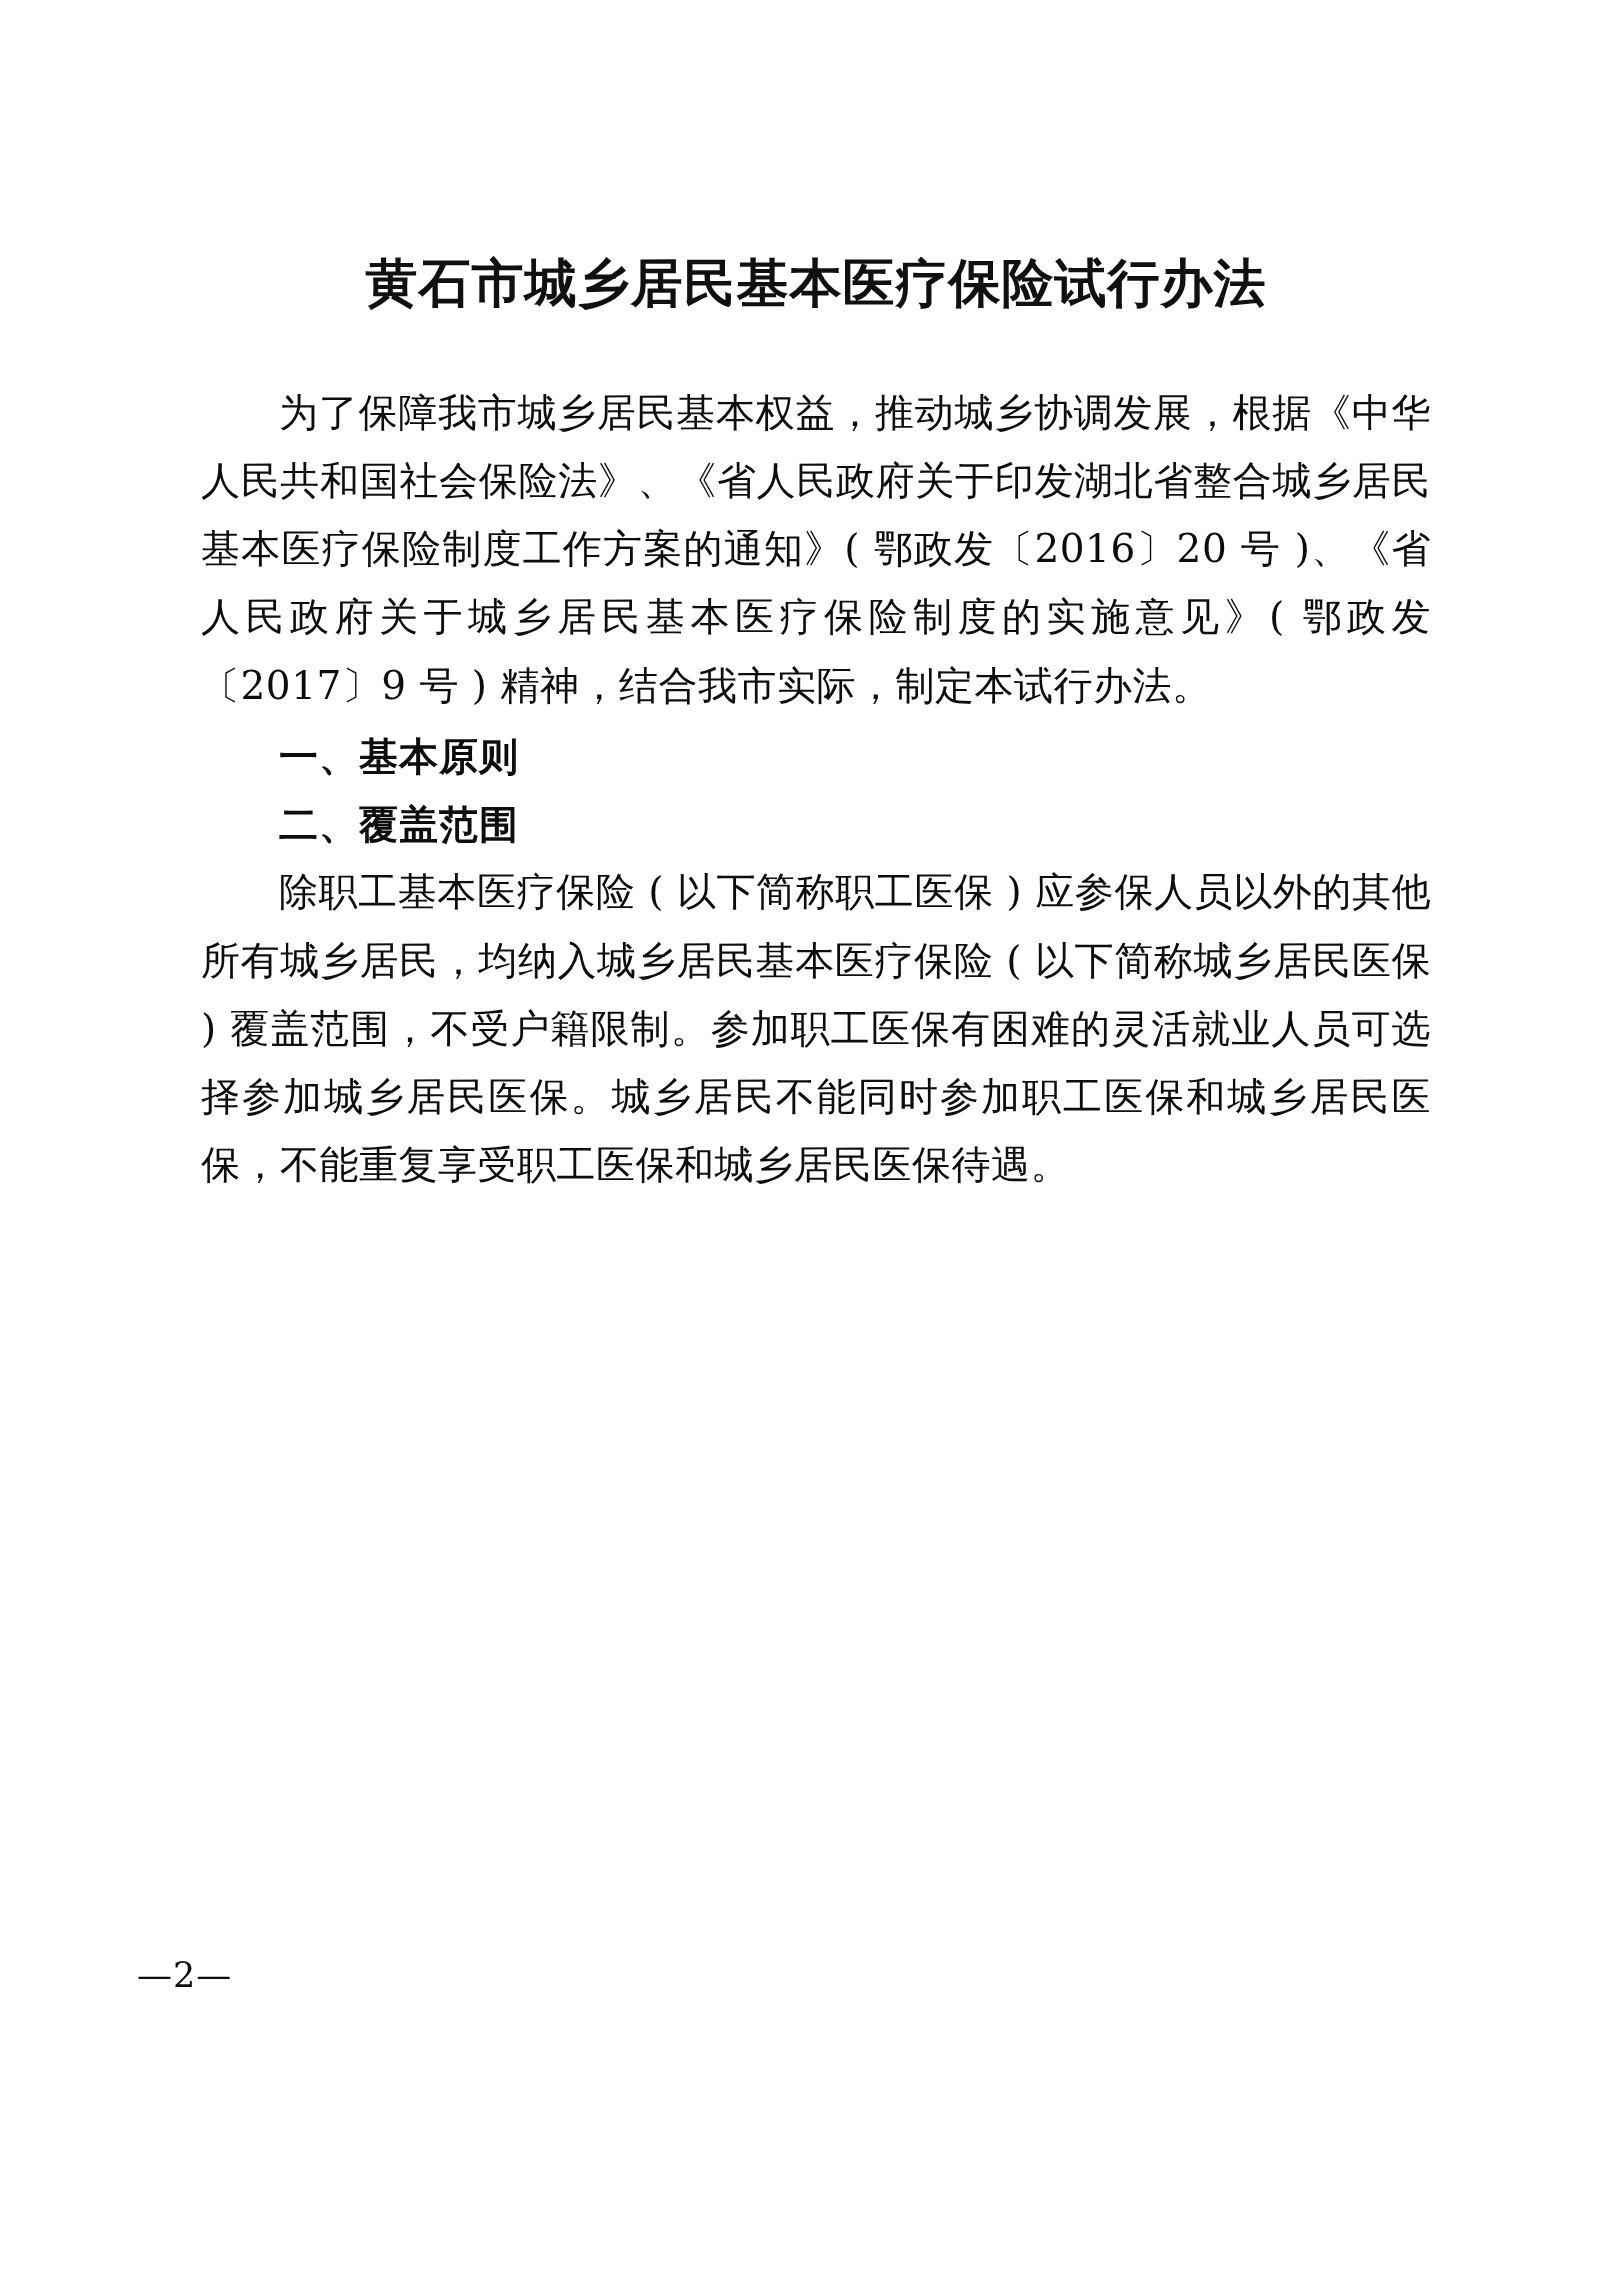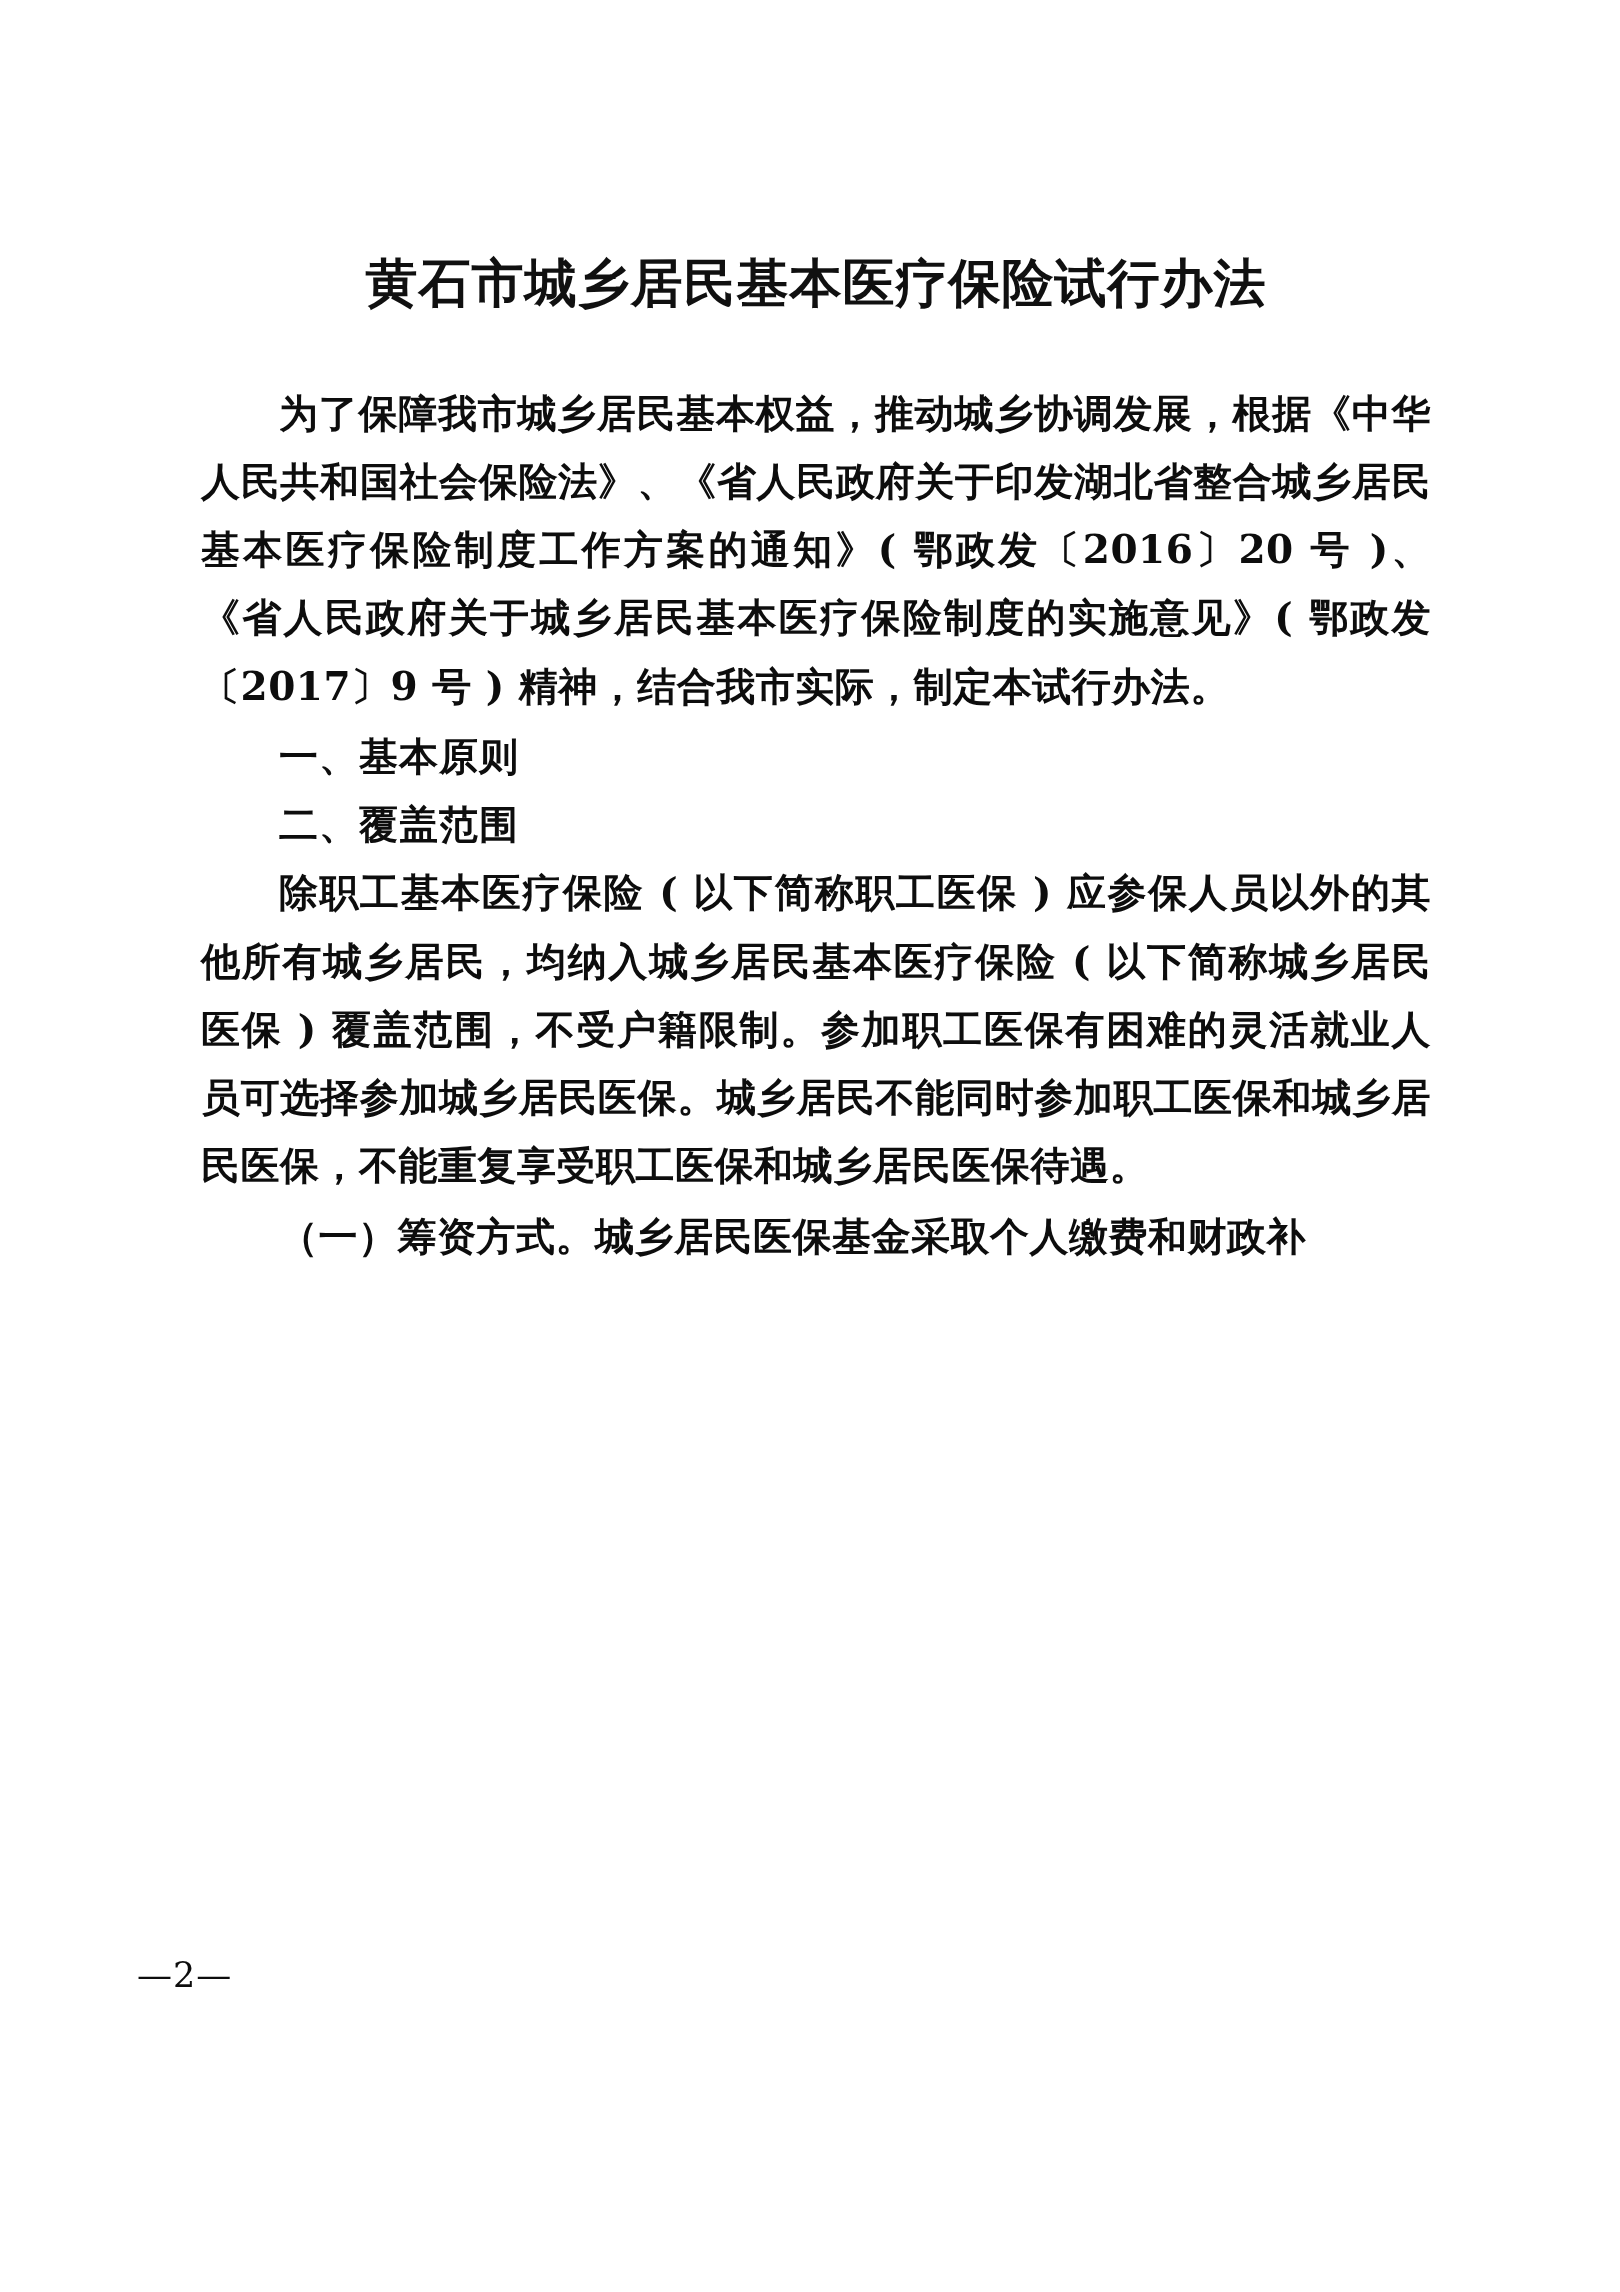--- a/index.html
+++ b/index.html
@@ -44,21 +44,20 @@
     font-size: 39px;
     line-height: 1.75;
     text-align: justify;
     text-justify: inter-ideograph;
     margin: 0 0 2px 0;
     letter-spacing: 0.5px;
     color: #0d0d0d;
   }
   .para.indent {
     text-indent: 78px;
-    font-weight: bold;
   }
   .heading {
     font-size: 39px;
     line-height: 1.75;
     font-weight: bold;
     text-indent: 78px;
     margin: 0;
     letter-spacing: 1px;
     color: #0d0d0d;
   }
@@ -83,19 +82,18 @@
     <p class="para indent">为了保障我市城乡居民基本权益，推动城乡协调发展，根据《中华人民共和国社会保险法》、《省人民政府关于印发湖北省整合城乡居民基本医疗保险制度工作方案的通知》( 鄂政发〔2016〕20 号 )、《省人民政府关于城乡居民基本医疗保险制度的实施意见》( 鄂政发〔2017〕9 号 ) 精神，结合我市实际，制定本试行办法。</p>
 
     <p class="heading">一、基本原则</p>
 
 
     <p class="heading">二、覆盖范围</p>
 
     <p class="para indent">除职工基本医疗保险 ( 以下简称职工医保 ) 应参保人员以外的其他所有城乡居民，均纳入城乡居民基本医疗保险 ( 以下简称城乡居民医保 ) 覆盖范围，不受户籍限制。参加职工医保有困难的灵活就业人员可选择参加城乡居民医保。城乡居民不能同时参加职工医保和城乡居民医保，不能重复享受职工医保和城乡居民医保待遇。</p>
 
 
-    <p class="para indent">（一）筹资方式。城乡居民医保基金采取个人缴费和财政补</p>
 
   </div>
 
   <div class="page-number">—2—</div>
 </div>
 
 
 </body></html>

